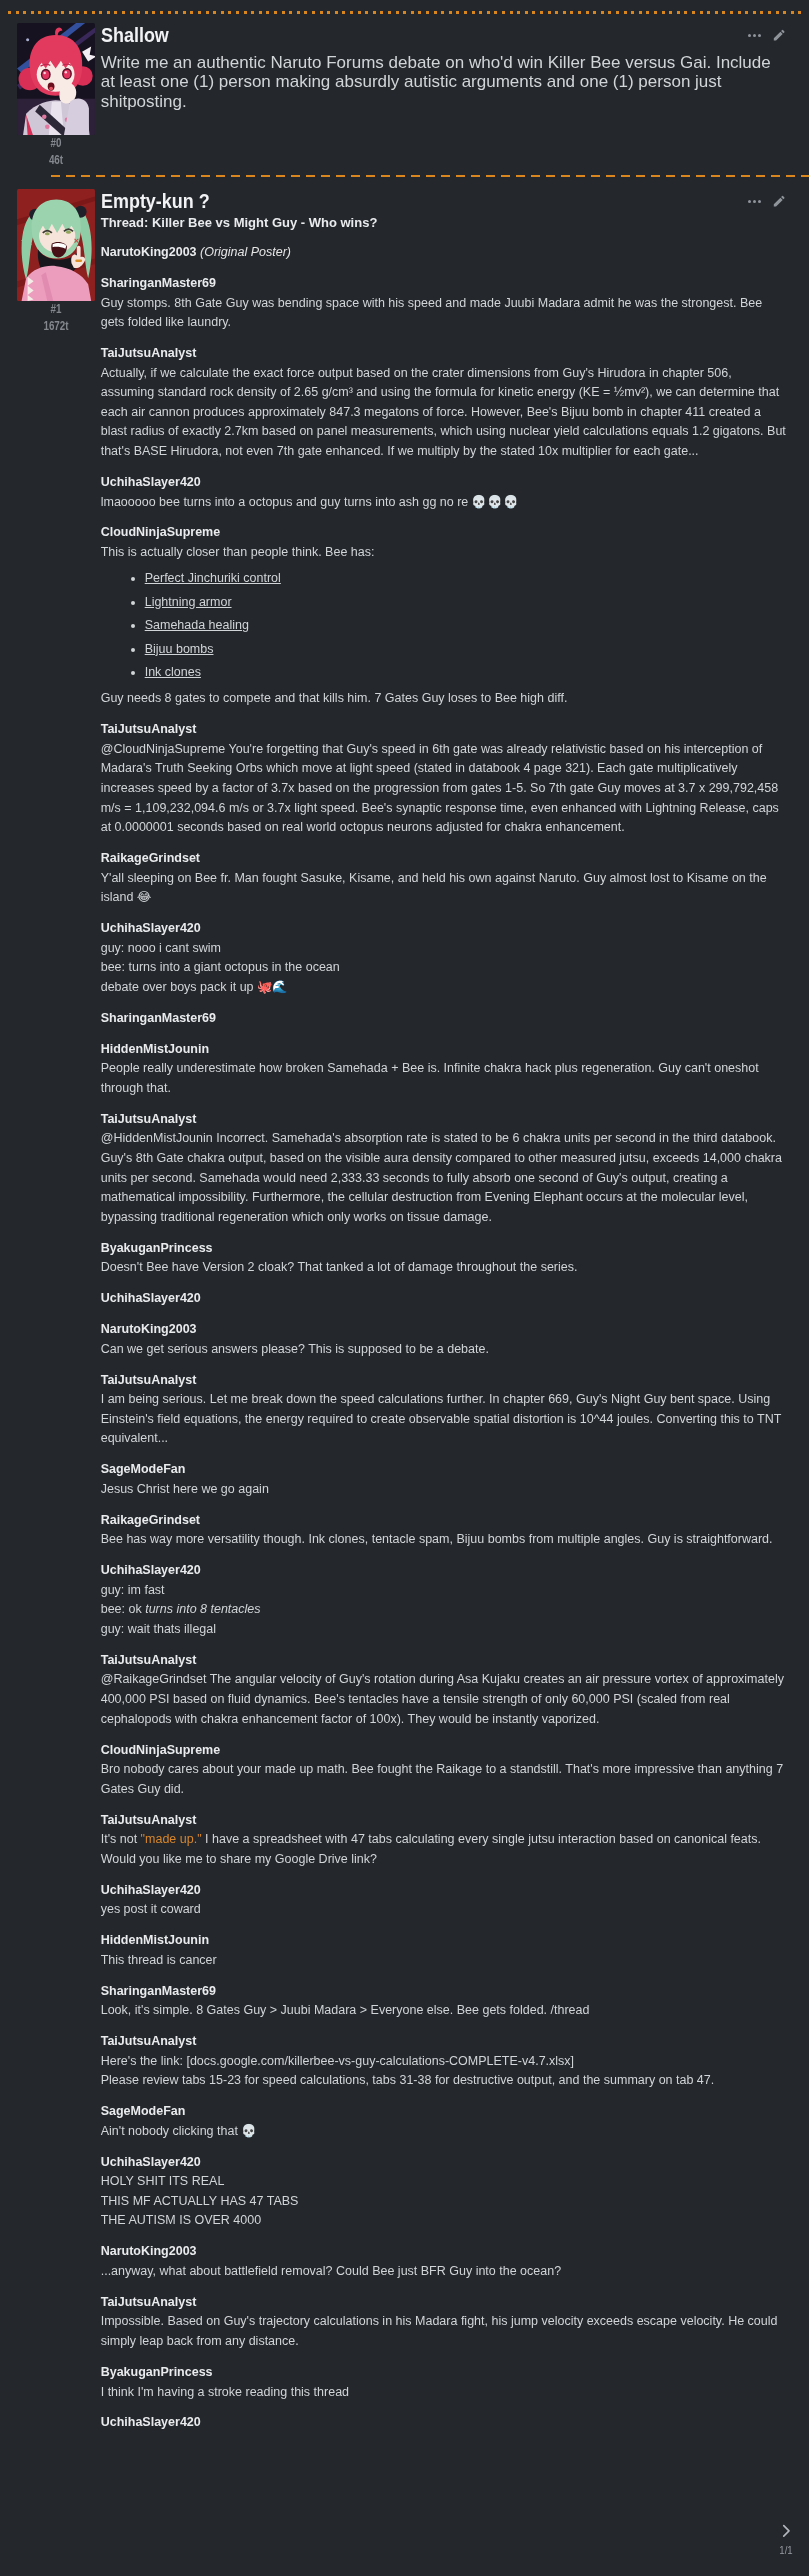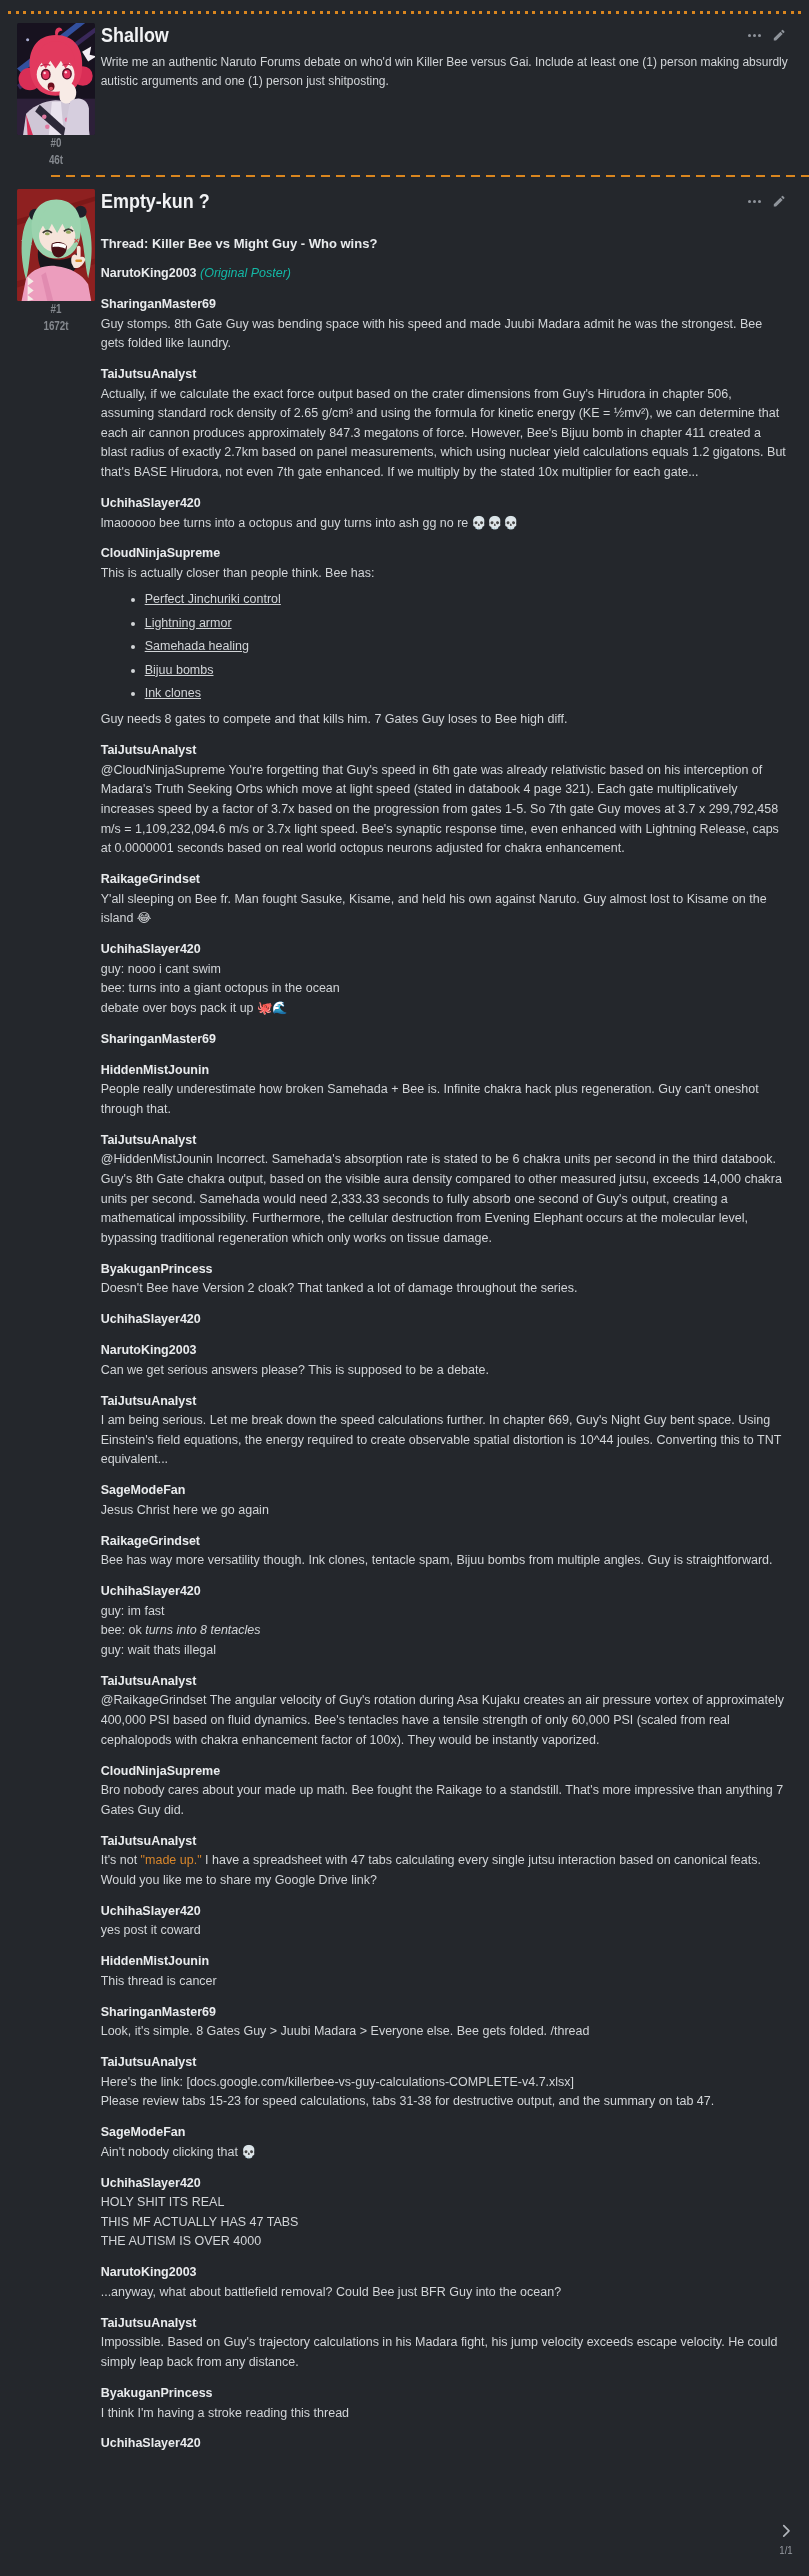--- a/index.html
+++ b/index.html
@@ -28,25 +28,25 @@
   }
   .content { flex:1; min-width:0; position:relative; padding-right:9px; }
   .author-title {
     color:#f1f2f4; font-size:20.4px; line-height:24px; font-weight:700;
     transform:scaleX(.88); transform-origin:left; white-space:nowrap; display:inline-block;
   }
   .actions { position:absolute; top:5.3px; right:10.6px; display:flex; align-items:center; gap:10.6px; }
   .dots3 { display:flex; gap:2.3px; align-items:center; cursor:pointer; }
   .dots3 i { width:3px; height:3px; border-radius:50%; background:#8f949b; }
   .edit-btn { cursor:pointer; display:flex; }
-  .body-text { margin-top:6px; font-size:12px; line-height:19.6px; }
-  .thread-title { margin-top:21px; font-weight:700; color:#e9ebed; font-size:13px; line-height:19px; }
+  .body-text { margin-top:6px; font-size:17px; line-height:19.6px; }
+  .thread-title { margin-top:0; font-weight:700; color:#e9ebed; font-size:13px; line-height:19px; }
   .post { margin-top:11.3px; font-size:12.5px; line-height:19.6px; }
   .post .author { font-weight:700; color:#e9ebed; }
-  .post .author i { font-weight:400; color:#14b8a6; }
+  .post .author i { font-weight:400; color:#e5e5e5; }
   .post ul { margin:6.8px 0; padding-left:44px;text-decoration:underline; }
   .post li { margin:3.8px 0; }
   .orange { color:#d8862b; }
   .pager { position:absolute; right:13.6px; bottom:20px; text-align:center; color:#979ba2; }
   .pager .chev { display:block; margin:0 auto; cursor:pointer; }
   .pager .label { font-size:11.3px; transform:scaleX(.85); display:block; }
 </style>
 </head>
 <body>
 

